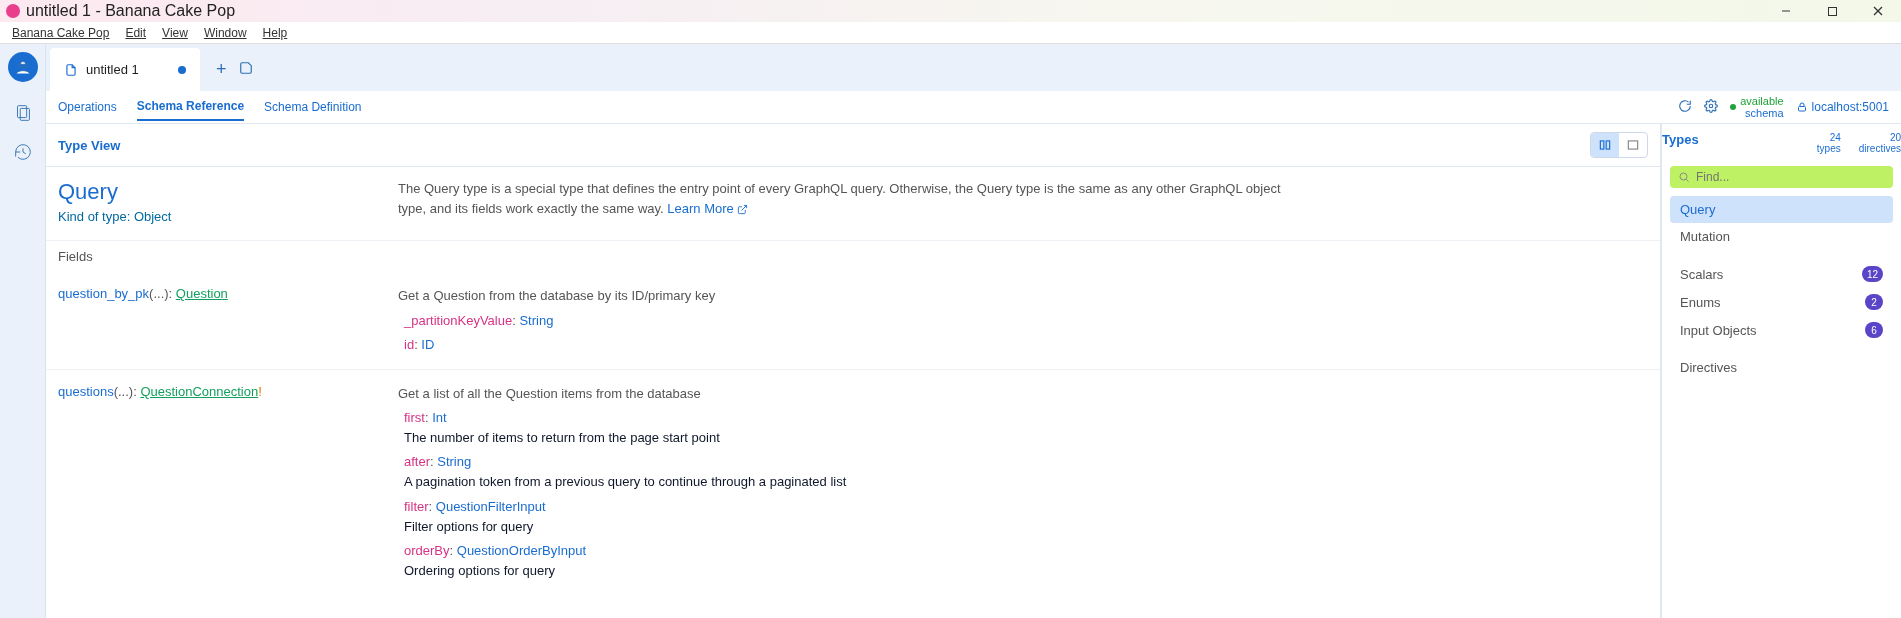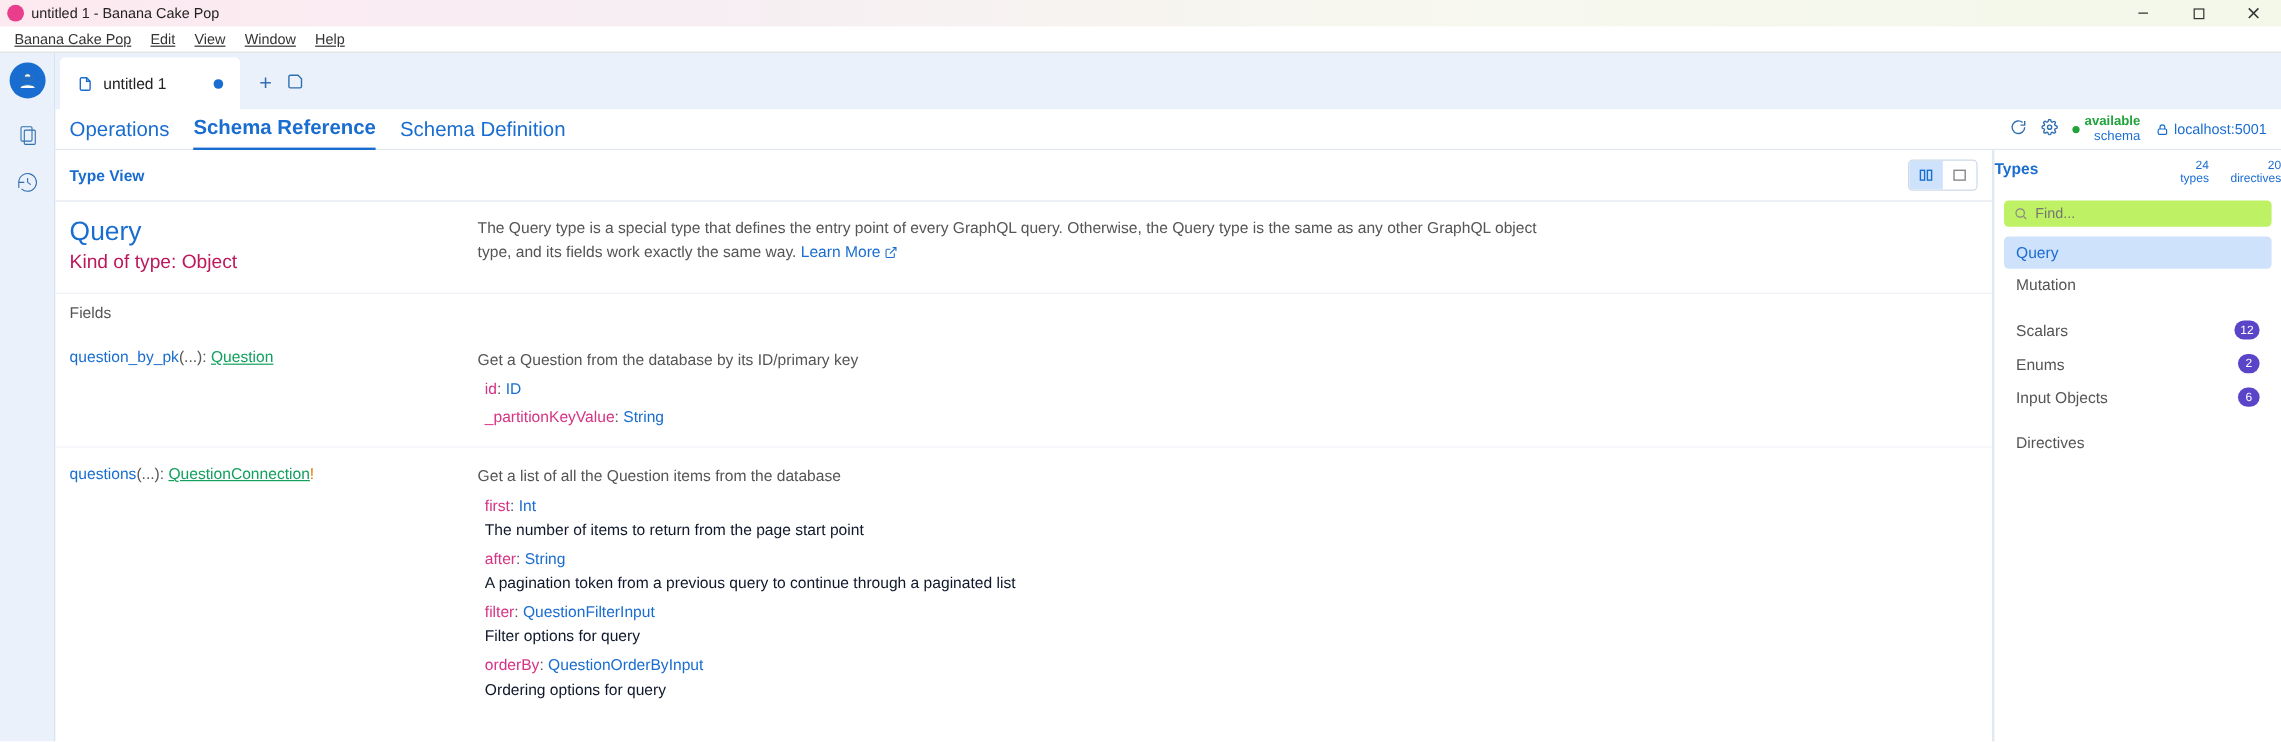--- a/index.html
+++ b/index.html
@@ -19,21 +19,21 @@
     padding: 0 6px;
     position: relative;
   }
   .titlebar-icon {
     width: 14px; height: 14px;
     border-radius: 50%;
     background: #e83e8c;
     margin-right: 6px;
     position: relative;
   }
-  .titlebar-title { font-size: 12px; color: #222; }
+  .titlebar-title { font-size: 16px; color: #222; }
   .win-controls {
     position: absolute;
     right: 0; top: 0;
     display: flex;
     height: 22px;
   }
   .win-btn {
     width: 46px; height:22px;
     display:flex; align-items:center; justify-content:center;
     font-size:14px; color:#333;
@@ -101,38 +101,38 @@
     height:34px;
     display:flex;
     align-items:center;
     gap:20px;
     padding: 0 12px;
     border-bottom:1px solid #e0e7ef;
     position:relative;
   }
   .subtab {
     color:#1a6dd0;
-    font-size:17px;
+    font-size:12px;
     padding:6px 0;
     cursor:pointer;
   }
   .subtab.active {
     font-weight:600;
     border-bottom:2px solid #1a6dd0;
   }
   .subtabs-right {
     margin-left:auto;
     display:flex;
     align-items:center;
     gap:12px;
     font-size:12px;
     color:#555;
   }
   .status-block { display:flex; flex-direction:column; align-items:flex-end; line-height:1.1; }
-  .status-block .av { color:#1fa33a; font-size:11px;font-weight:bold; }
+  .status-block .av { color:#1fa33a; font-size:11px; }
   .status-block .sc { color:#1a6dd0; font-size:11px; }
   .status-dot { width:6px;height:6px;border-radius:50%;background:#1fa33a;margin-right:4px; }
   .lock-host { color:#1a6dd0; display:flex; align-items:center; gap:4px; }
   .content-row {
     display:flex;
     height: calc(618px - 22px - 22px - 36px - 34px);
   }
   .main-col {
     flex:1;
     overflow:auto;
@@ -157,21 +157,21 @@
   }
   .view-toggle .opt.active { background:#cfe2fb; }
   .type-desc {
     display:flex;
     gap:40px;
     padding:12px 12px 16px 12px;
     border-bottom:1px solid #eef2f7;
   }
   .type-desc .left { min-width:300px; }
   .type-name { color:#1a6dd0; font-size:22px; font-weight:400; margin-bottom:4px;}
-  .type-kind { color:#be185d; font-size:16px; }
+  .type-kind { color:#0369a1; font-size:13px; }
   .type-desc .right { color:#555; line-height:1.5; max-width:900px; }
   .learn-more { color:#1a6dd0; }
   .fields-hdr { padding:8px 12px; color:#555; }
   .field-block {
     display:flex;
     gap:40px;
     padding:14px 12px;
     border-bottom:1px solid #eef2f7;
   }
   .field-left { min-width:300px; }
@@ -389,22 +389,22 @@
 
         <div class="fields-hdr">Fields</div>
 
         <div class="field-block">
           <div class="field-left">
             <span class="fld-name">question_by_pk</span><span class="fld-args">(...):</span>
             <span class="fld-ret">Question</span>
           </div>
           <div class="field-right">
             <div>Get a Question from the database by its ID/primary key</div>
+            <div class="arg"><span class="arg-name">_partitionKeyValue</span>: <span class="arg-type">String</span></div>
             <div class="arg"><span class="arg-name">id</span>: <span class="arg-type">ID</span></div>
-            <div class="arg"><span class="arg-name">_partitionKeyValue</span>: <span class="arg-type">String</span></div>
           </div>
         </div>
 
         <div class="field-block" style="border-bottom:none;">
           <div class="field-left">
             <span class="fld-name">questions</span><span class="fld-args">(...):</span>
             <span class="fld-ret">QuestionConnection</span><span class="fld-bang">!</span>
           </div>
           <div class="field-right">
             <div>Get a list of all the Question items from the database</div>

